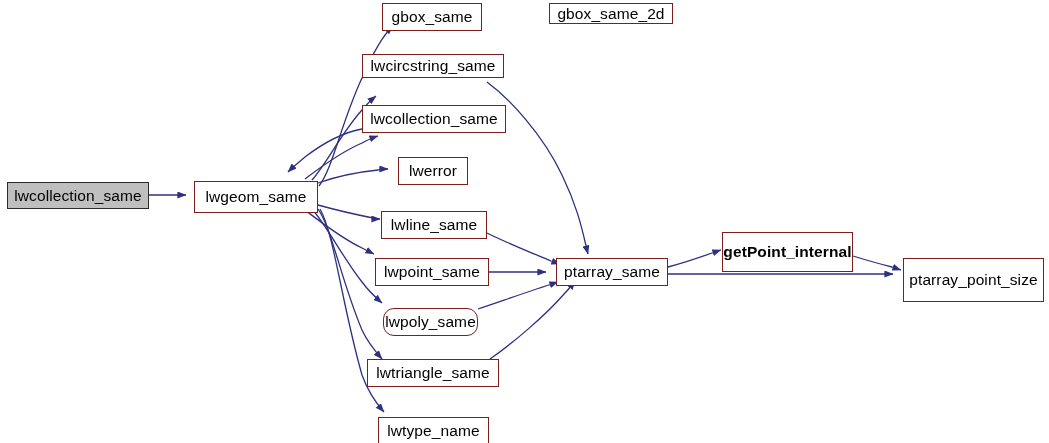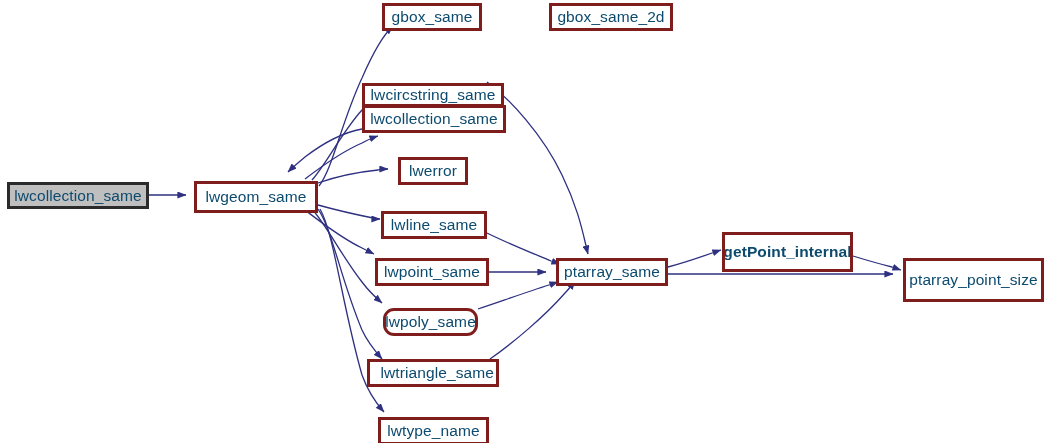--- a/index.html
+++ b/index.html
@@ -18,23 +18,23 @@
   #edge-layer {
     position: absolute;
     left: 0;
     top: 0;
     width: 1049px;
     height: 443px;
   }
   .node {
     position: absolute;
     box-sizing: border-box;
-    border: 3px solid #7f1d1d;
+    border: 1px solid #7f1d1d;
     background: #ffffff;
-    color: #0c4a6e;
+    color: #000000;
     display: flex;
     align-items: center;
     justify-content: center;
     font-size: 15.5px;
     line-height: 1;
     letter-spacing: 0.1px;
     white-space: nowrap;
     overflow: hidden;
   }
   .node.highlight {
@@ -84,42 +84,42 @@
   <div id="nodes">
       <div class="node highlight" style="left: 7px; top: 182px; width: 142px; height: 27px;">
         <span class="node-label">lwcollection_same</span>
       </div>
       <div class="node" style="left: 194px; top: 181px; width: 124px; height: 32px;">
         <span class="node-label">lwgeom_same</span>
       </div>
       <div class="node" style="left: 382px; top: 3px; width: 100px; height: 28px;">
         <span class="node-label">gbox_same</span>
       </div>
-      <div class="node" style="left: 549px; top: 3px; width: 124px; height: 28px;">
+      <div class="node" style="left: 549px; top: 3px; width: 124px; height: 21px;">
         <span class="node-label">gbox_same_2d</span>
       </div>
-      <div class="node" style="left: 362px; top: 54px; width: 142px; height: 24px; margin-top: 29px;">
+      <div class="node" style="left: 362px; top: 54px; width: 142px; height: 24px;">
         <span class="node-label">lwcircstring_same</span>
       </div>
       <div class="node" style="left: 362px; top: 105px; width: 144px; height: 28px;">
         <span class="node-label">lwcollection_same</span>
       </div>
       <div class="node" style="left: 398px; top: 157px; width: 70px; height: 28px;">
         <span class="node-label">lwerror</span>
       </div>
       <div class="node" style="left: 381px; top: 211px; width: 106px; height: 28px;">
         <span class="node-label">lwline_same</span>
       </div>
       <div class="node" style="left: 375px; top: 258px; width: 114px; height: 28px;">
         <span class="node-label">lwpoint_same</span>
       </div>
       <div class="node" style="left: 383px; top: 308px; width: 95px; height: 28px; border-radius: 11px;">
         <span class="node-label">lwpoly_same</span>
       </div>
-      <div class="node" style="left: 367px; top: 359px; width: 132px; height: 28px; justify-content: flex-end;">
+      <div class="node" style="left: 367px; top: 359px; width: 132px; height: 28px;">
         <span class="node-label">lwtriangle_same</span>
       </div>
       <div class="node" style="left: 378px; top: 409px; width: 111px; height: 28px; margin-top: 8px;">
         <span class="node-label">lwtype_name</span>
       </div>
       <div class="node" style="left: 556px; top: 258px; width: 112px; height: 28px;">
         <span class="node-label">ptarray_same</span>
       </div>
       <div class="node" style="left: 722px; top: 232px; width: 131px; height: 40px; font-weight: bold;">
         <span class="node-label">getPoint_internal</span>

